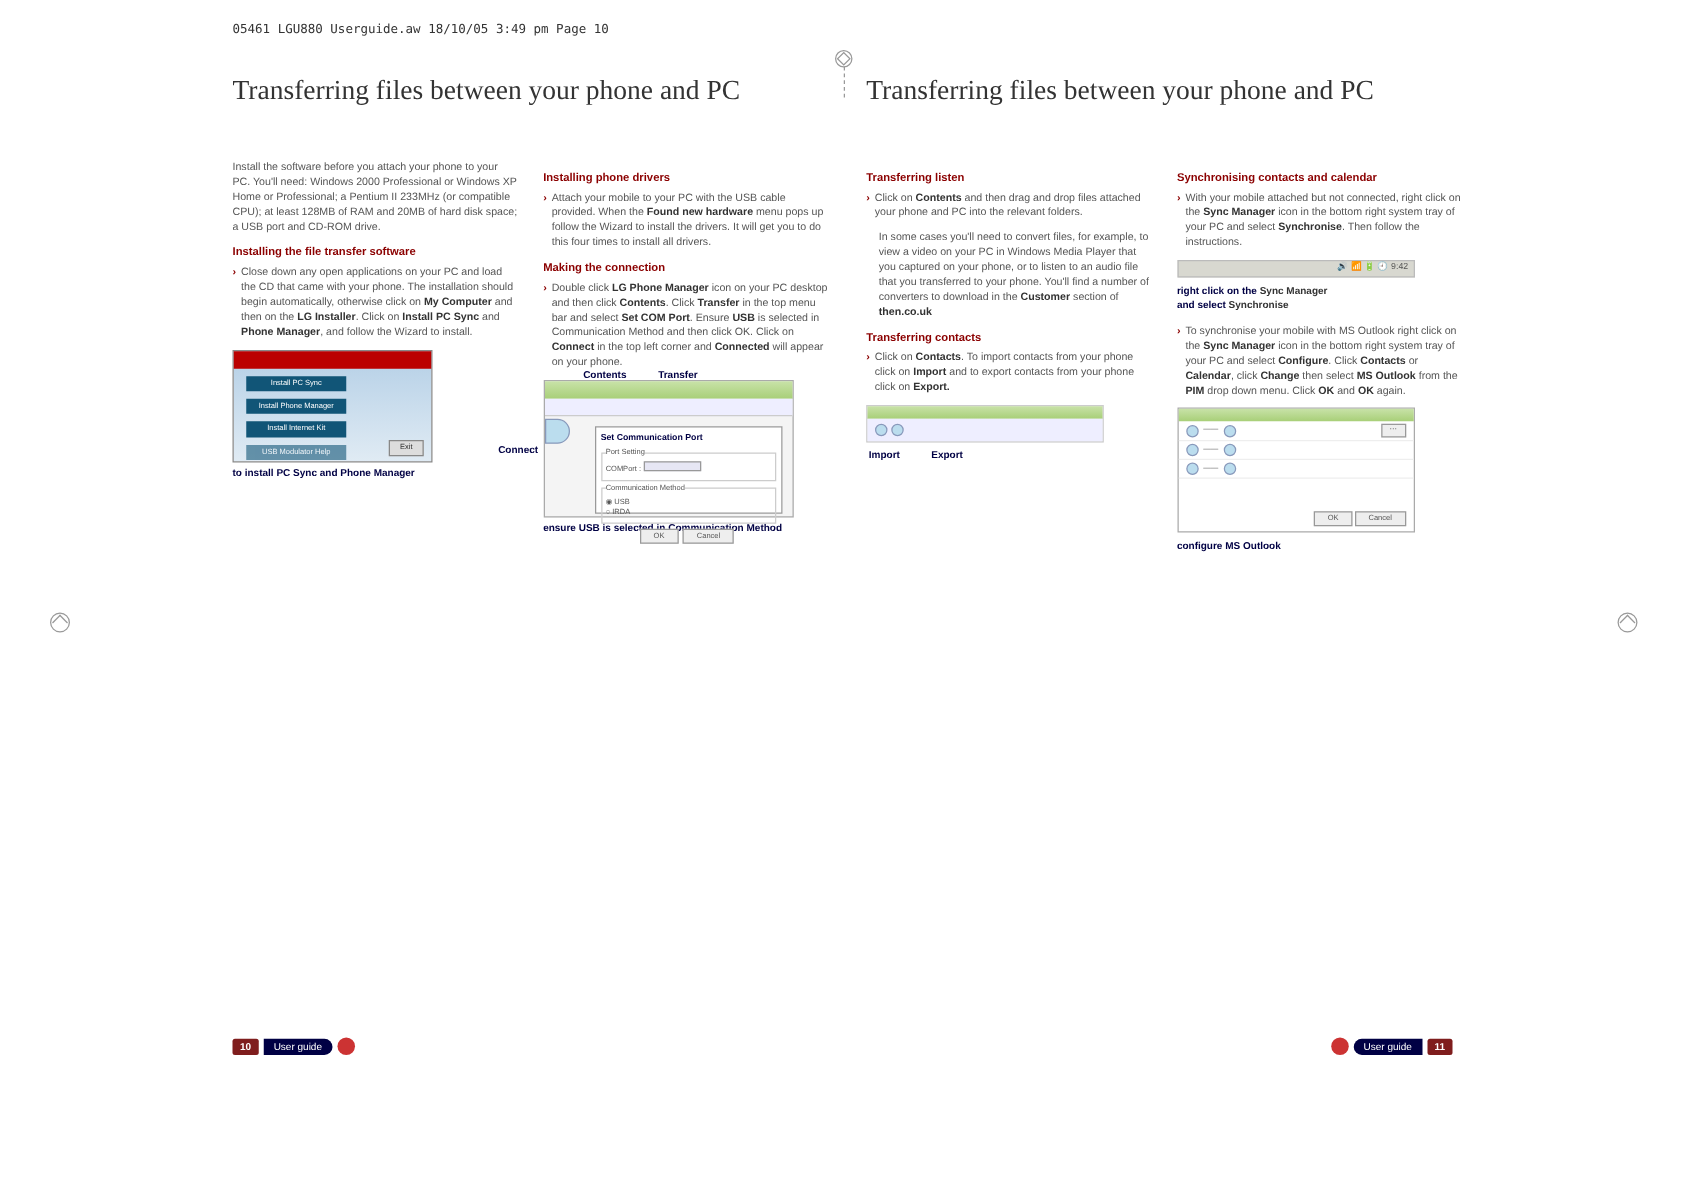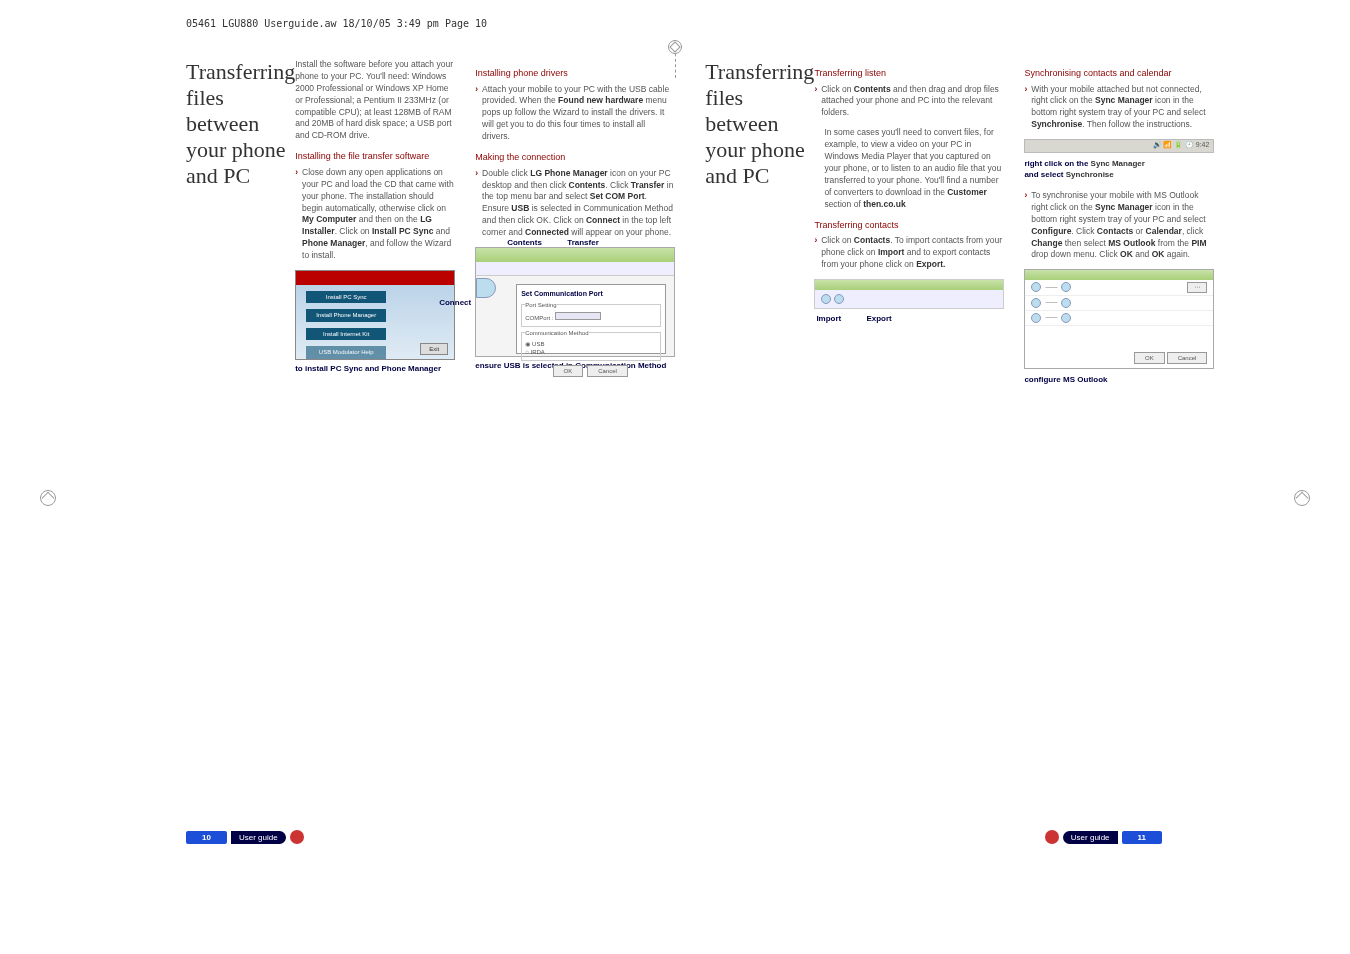--- a/index.html
+++ b/index.html
@@ -65,40 +65,41 @@
       transform: translate(-50%, -50%) rotate(45deg);
     }
     .spread {
       display: flex;
       padding: 30px 180px 0 186px;
       gap: 30px;
     }
     .page {
       flex: 1;
       display: flex;
-      flex-direction: row;
+      flex-direction: column;
+      gap: 31px;
     }
     .spread-title {
       font-family: Georgia, serif;
       font-size: 22px;
       color: #333;
       margin-bottom: 12px;
       font-weight: normal;
     }
     .cols {
       display: flex;
       gap: 20px;
       font-size: 8.5px;
       line-height: 1.4;
       color: #555;
     }
     .col { flex: 1; }
     .subhead {
       color: #8b0000;
-      font-weight: normal;
+      font-weight: bold;
       margin-bottom: 4px;
       margin-top: 8px;
       font-size: 9px;
     }
     .para { margin-bottom: 8px; }
     .list-item { display: flex; margin-bottom: 8px; }
     .bullet { color: #8b0000; font-weight: bold; margin-right: 4px; }
     .b { font-weight: bold; color: #333; }
     .fig {
       margin-top: 6px;
@@ -197,24 +198,24 @@
       position: absolute;
       bottom: 110px;
       font-size: 8px;
       display: flex;
       align-items: center;
       gap: 4px;
     }
     .footer.left { left: 186px; }
     .footer.right { right: 188px; }
     .pagenum {
-      background: #1d4ed8;
+      background: #7f1d1d;
       color: #fff;
       font-weight: bold;
-      padding: 2px 16px;
+      padding: 2px 6px;
       border-radius: 2px;
     }
     .ug {
       background: #004;
       color: #fff;
       padding: 2px 8px;
       border-radius: 0 10px 10px 0;
     }
     .ug.rev { border-radius: 10px 0 0 10px; }
     .logo-circle {

